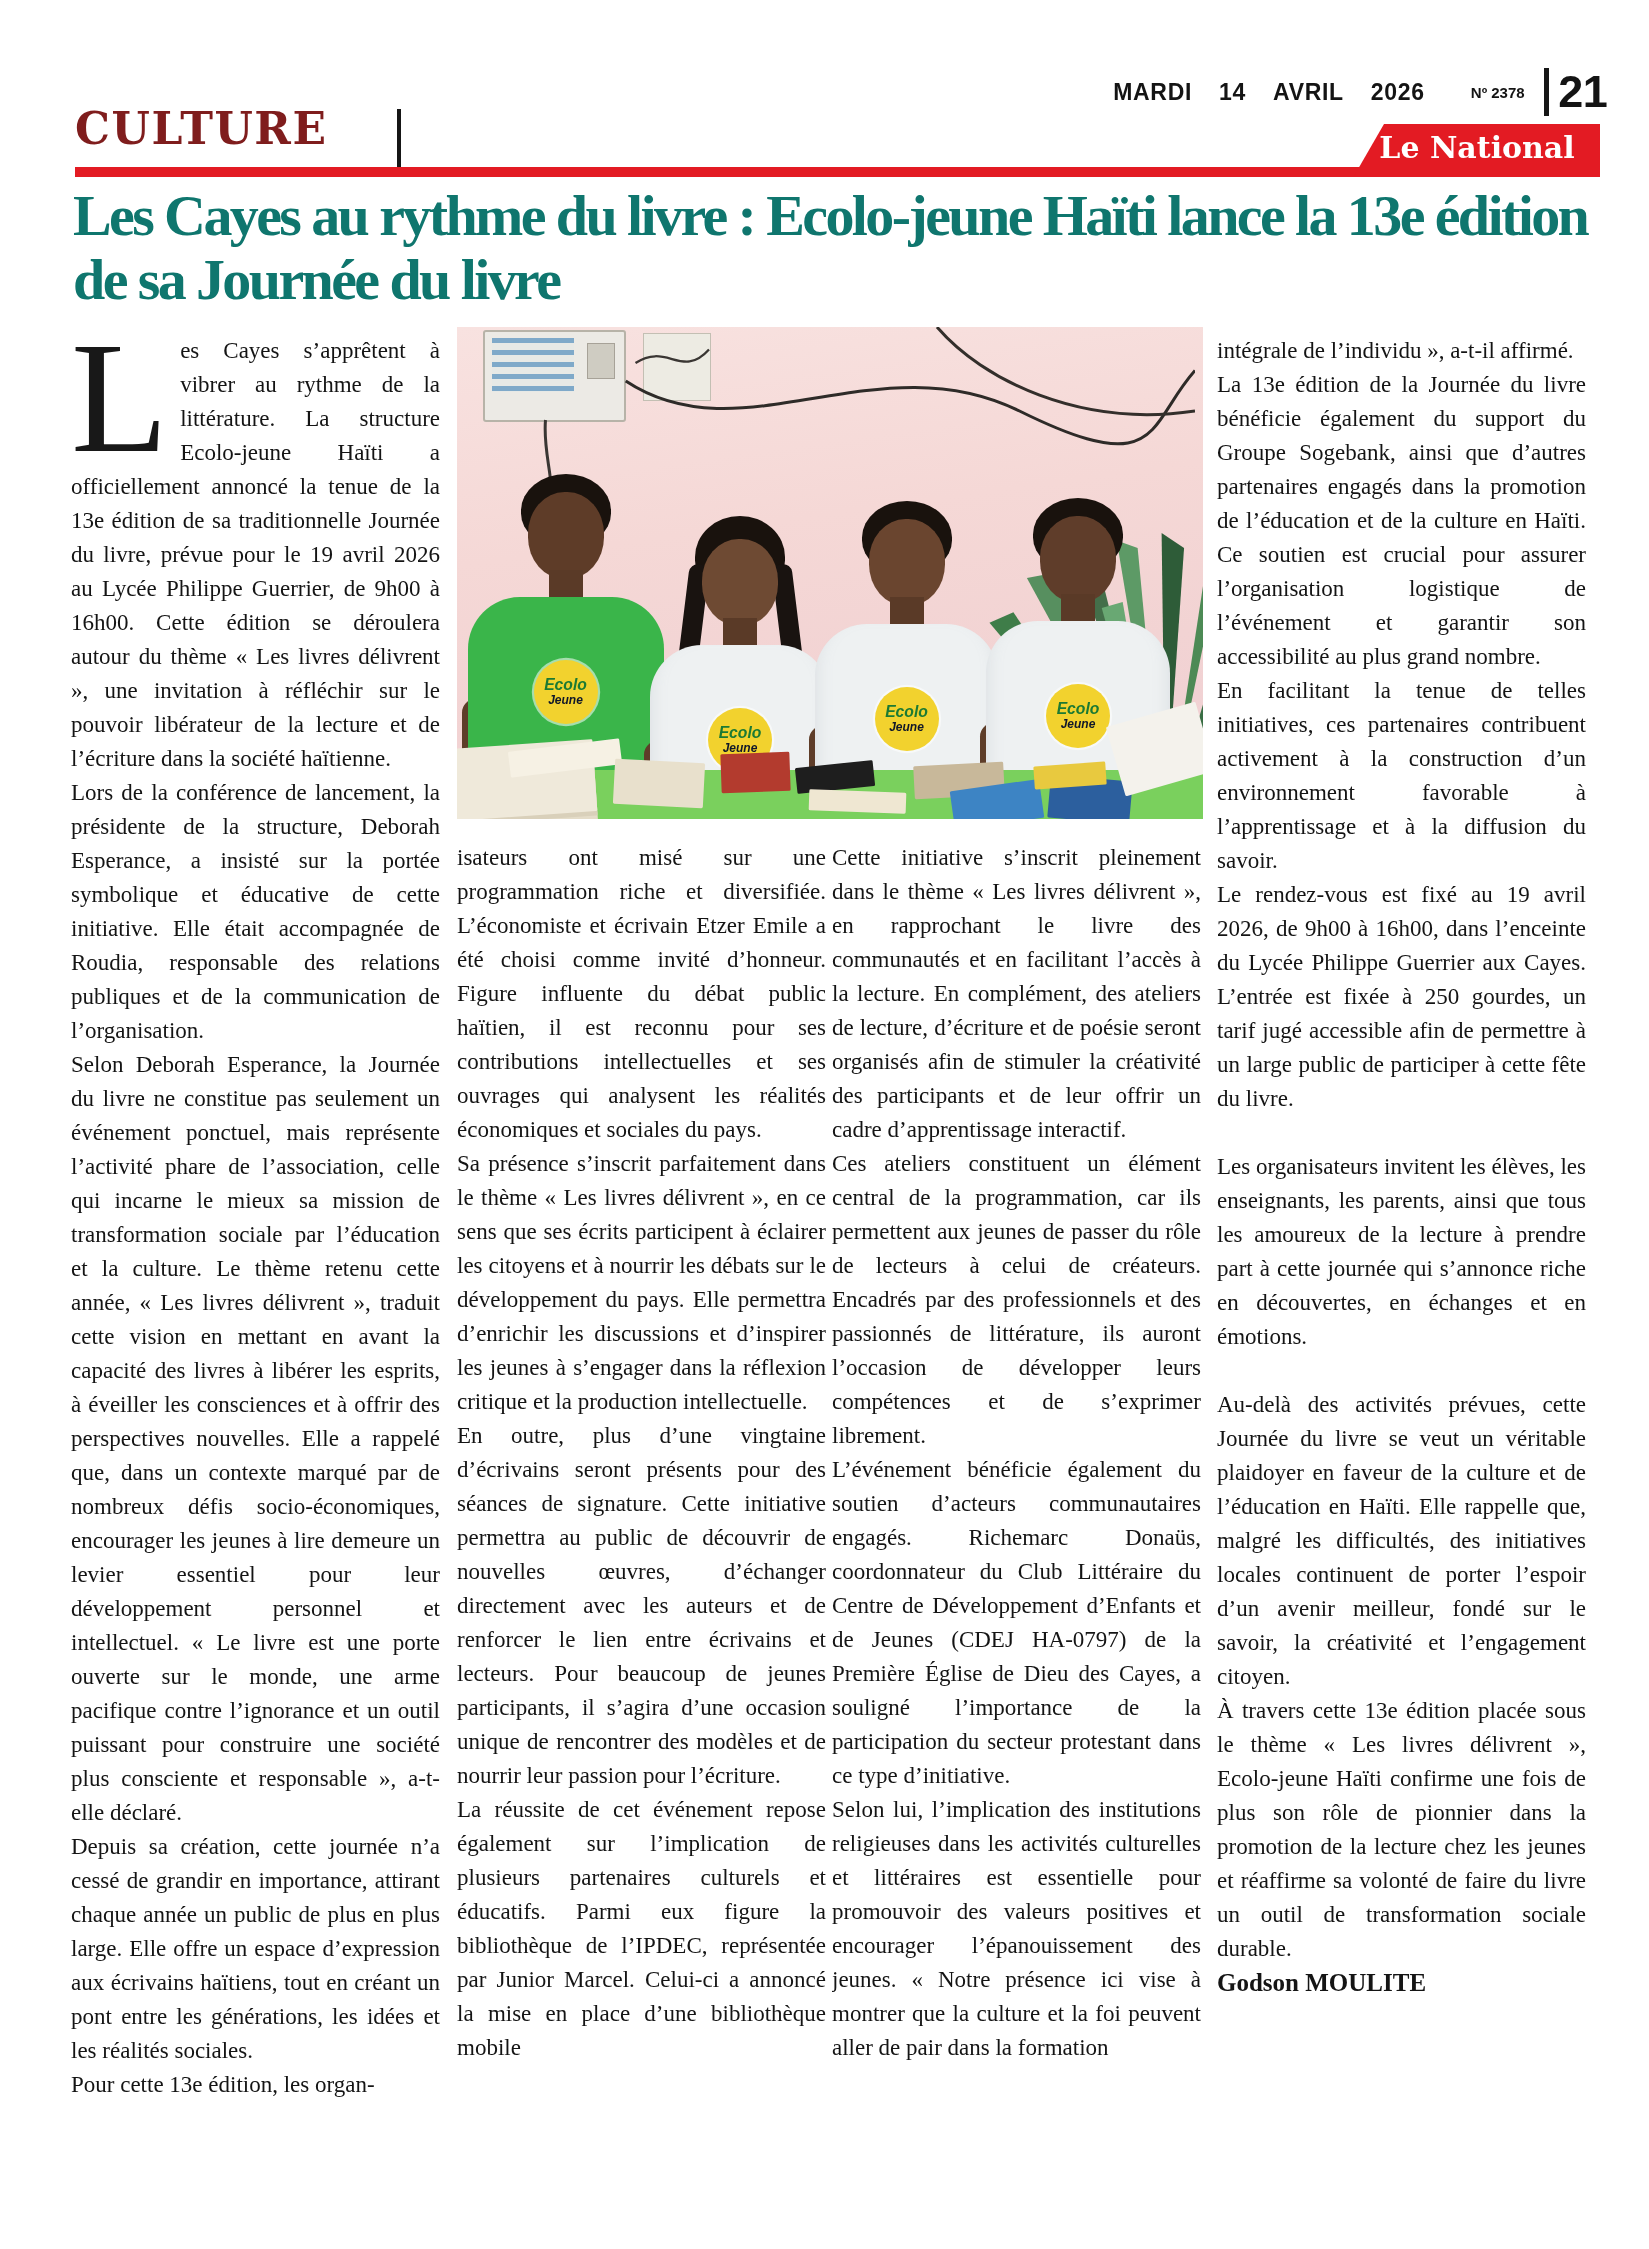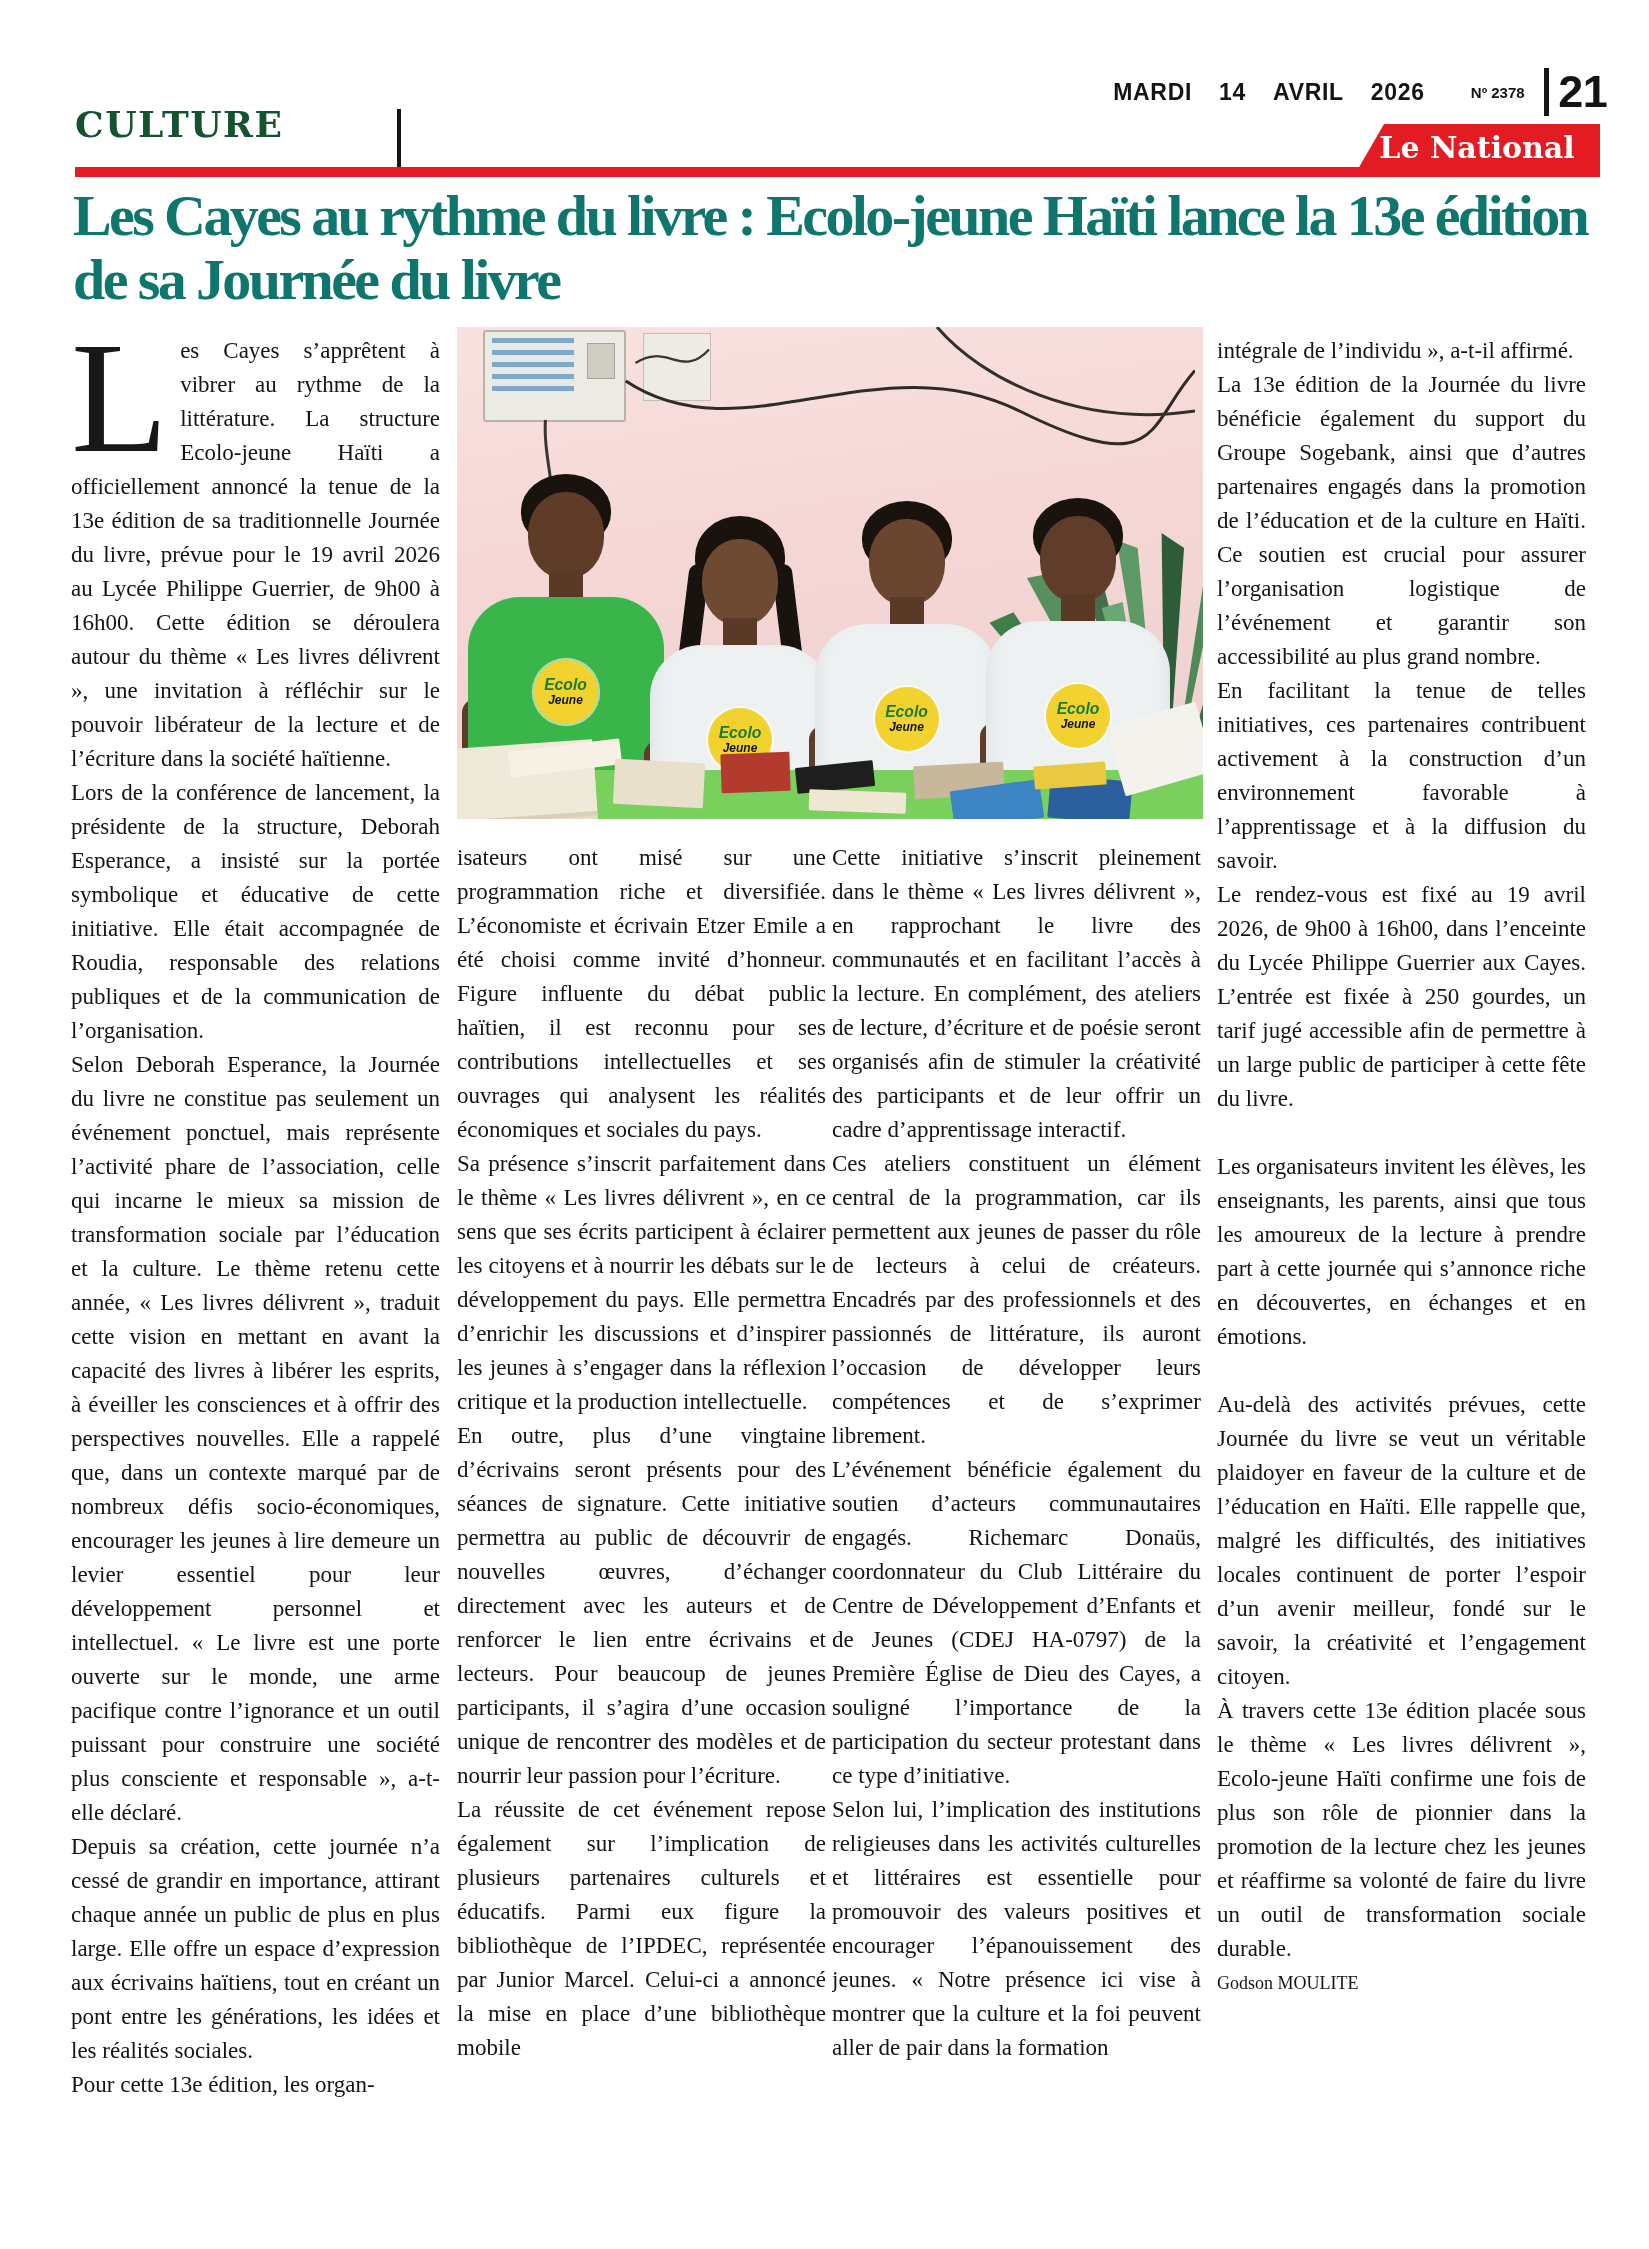--- a/index.html
+++ b/index.html
@@ -17,21 +17,21 @@
     font-family:"Liberation Sans","DejaVu Sans",sans-serif; font-weight:bold;
   }
   .date-part { font-size:23px; letter-spacing:0.7px; margin-left:27px; white-space:nowrap; }
   .issue-number { font-size:15px; margin-left:46px; white-space:nowrap; }
   .pagenum-divider { width:5.2px; height:48px; background:#161616; margin-left:19.5px; }
   .page-number { font-size:45px; margin-left:9px; letter-spacing:-0.7px; }
 
   .section-label {
     position:absolute; left:75px; top:103px;
     font-family:"DejaVu Serif","Liberation Serif",serif; font-weight:bold;
-    font-size:36px; letter-spacing:1.5px; color:#14532d;
+    font-size:44px; letter-spacing:1.5px; color:#7f1d1d;
   }
   .section-divider-bar { position:absolute; left:397px; top:109px; width:3.7px; height:66px; background:#161616; }
 
   .red-rule { position:absolute; left:75px; top:167px; width:1525px; height:9.7px; }
 
   .brand-banner {
     position:absolute; left:1354px; top:124px; width:246px; height:52px;
     clip-path:polygon(30px 0, 100% 0, 100% 100%, 0 100%);
     color:#ffffff; font-family:"DejaVu Serif","Liberation Serif",serif; font-weight:bold;
     font-size:30px; text-align:center; line-height:48px;
@@ -48,21 +48,21 @@
   .col {
     position:absolute; width:369px; font-size:23px; line-height:34px;
     text-align:justify; overflow:hidden; hyphens:auto; -webkit-hyphens:auto;
   }
   .col p { margin:0; }
   #col1 { left:71px;  top:334px;  height:1890px; }
   #col2 { left:457px; top:841px; height:1387px; }
   #col3 { left:832px;top:841px; height:1387px; }
   #col4 { left:1217px;top:334px;  height:1890px; }
   .gap-before { margin-top:34px !important;font-family:Liberation Serif, serif; }
-  .byline { font-weight:normal; margin-top:36px; font-size:18px; }
+  .byline { font-weight:bold; margin-top:36px; font-size:25px; }
 
   .dropcap {
     float:left; display:block; height:129px; padding:0 12px 0 0;
     font-size:159px; line-height:126px; font-weight:normal; color:#181818;
   }
 
   
   .photo {
     position:absolute; left:457px; top:327px; width:738px; height:492px; overflow:hidden;
     background:linear-gradient(172deg,#f8e2e0 0%,#f5d8d6 40%,#f2d3d3 68%,#efd0d4 100%);

